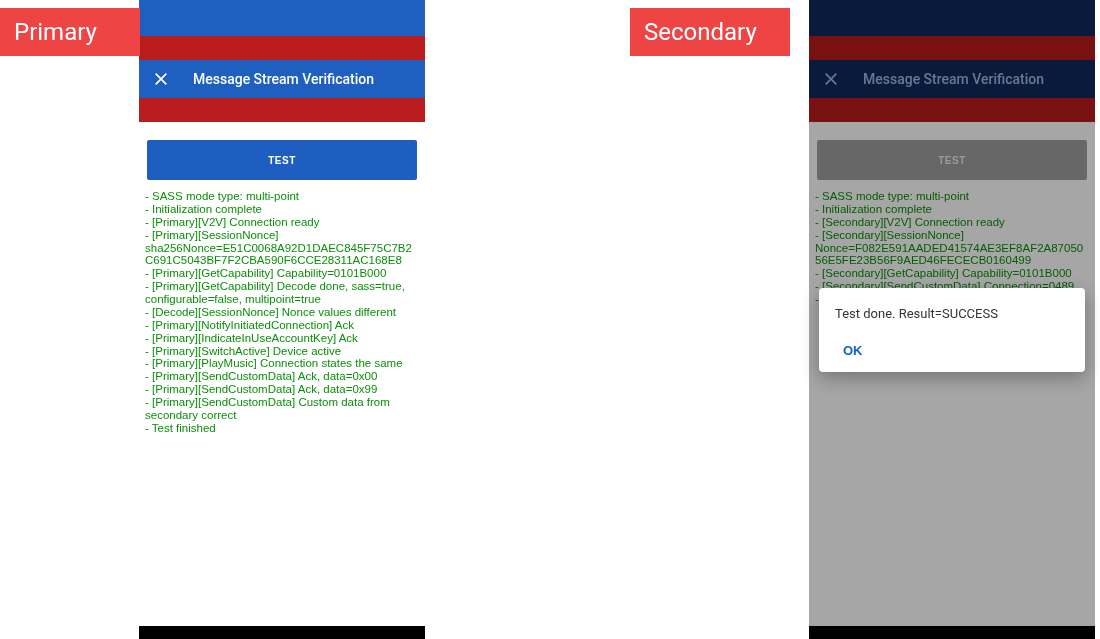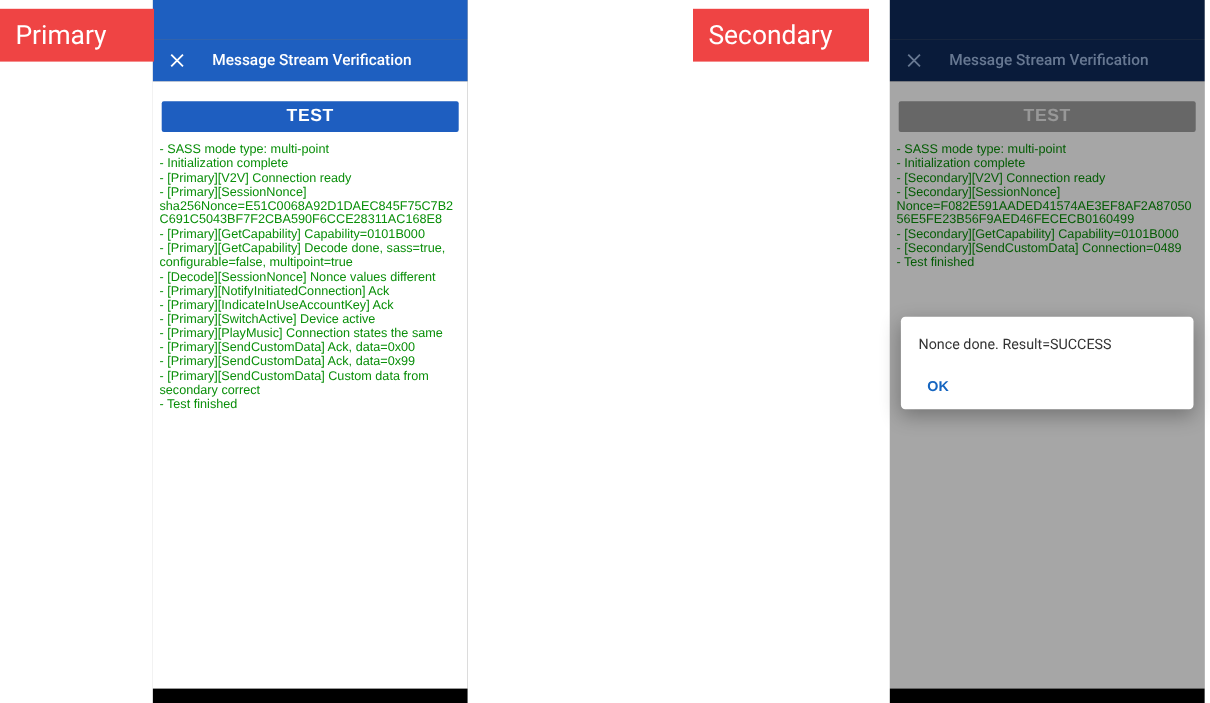--- a/index.html
+++ b/index.html
@@ -8,24 +8,25 @@
       height: 639px;
       background: #ffffff;
       font-family: Roboto, Arial, sans-serif;
       position: relative;
       overflow: hidden;
     }
     .phone {
       position: absolute;
       width: 286px;
       height: 640px;
-      background: #737373;
+      background: #b91c1c;
       display: flex;
       flex-direction: column;
       top: 0;
+      gap: 24px;
     }
     .phone-primary { left: 139px; }
     .phone-secondary { left: 809px; }
 
     .badge {
       position: absolute;
       top: 8px;
       width: 140px;
       height: 48px;
       background: #ef4444;
@@ -70,24 +71,24 @@
       flex: 1 1 auto;
       background: #ffffff;
       padding: 0 0 8px 0;
       overflow: hidden;
       position: relative;
     }
 
     .test-btn-wrap { padding: 18px 8px 10px 8px; }
     .test-btn {
       width: 100%;
-      height: 28px;
+      height: 40px;
       border: none;
       color: #ffffff;
-      font-size: 16px;
+      font-size: 10px;
       font-weight: 700;
       letter-spacing: 0.5px;
       border-radius: 2px;
       cursor: pointer;
     }
     .test-btn-primary { background: #1e5ec0; }
     .test-btn-secondary { background: #9e9e9e; color: #eaeaea; }
 
     .log {
       padding: 0 6px;
@@ -212,19 +213,19 @@
         <span class="log-line"> - [Secondary][GetCapability] Capability=0101B000</span>
         <span class="log-line"> - [Secondary][SendCustomData] Connection=0489</span>
         <span class="log-line"> - Test finished</span>
       </div>
   </div>
   <div class="bottom-nav"></div>
 
   <div class="dimmer">
     <div class="dimmer-spacer"></div>
     <div class="dialog">
-      <div class="dialog-text">Nonce done. Result=SUCCESS</div>
+      <div class="dialog-text">Test done. Result=SUCCESS</div>
       <div class="dialog-actions">
         <button class="dialog-ok">OK</button>
       </div>
     </div>
   </div>
 </div>
 
 </body></html>

